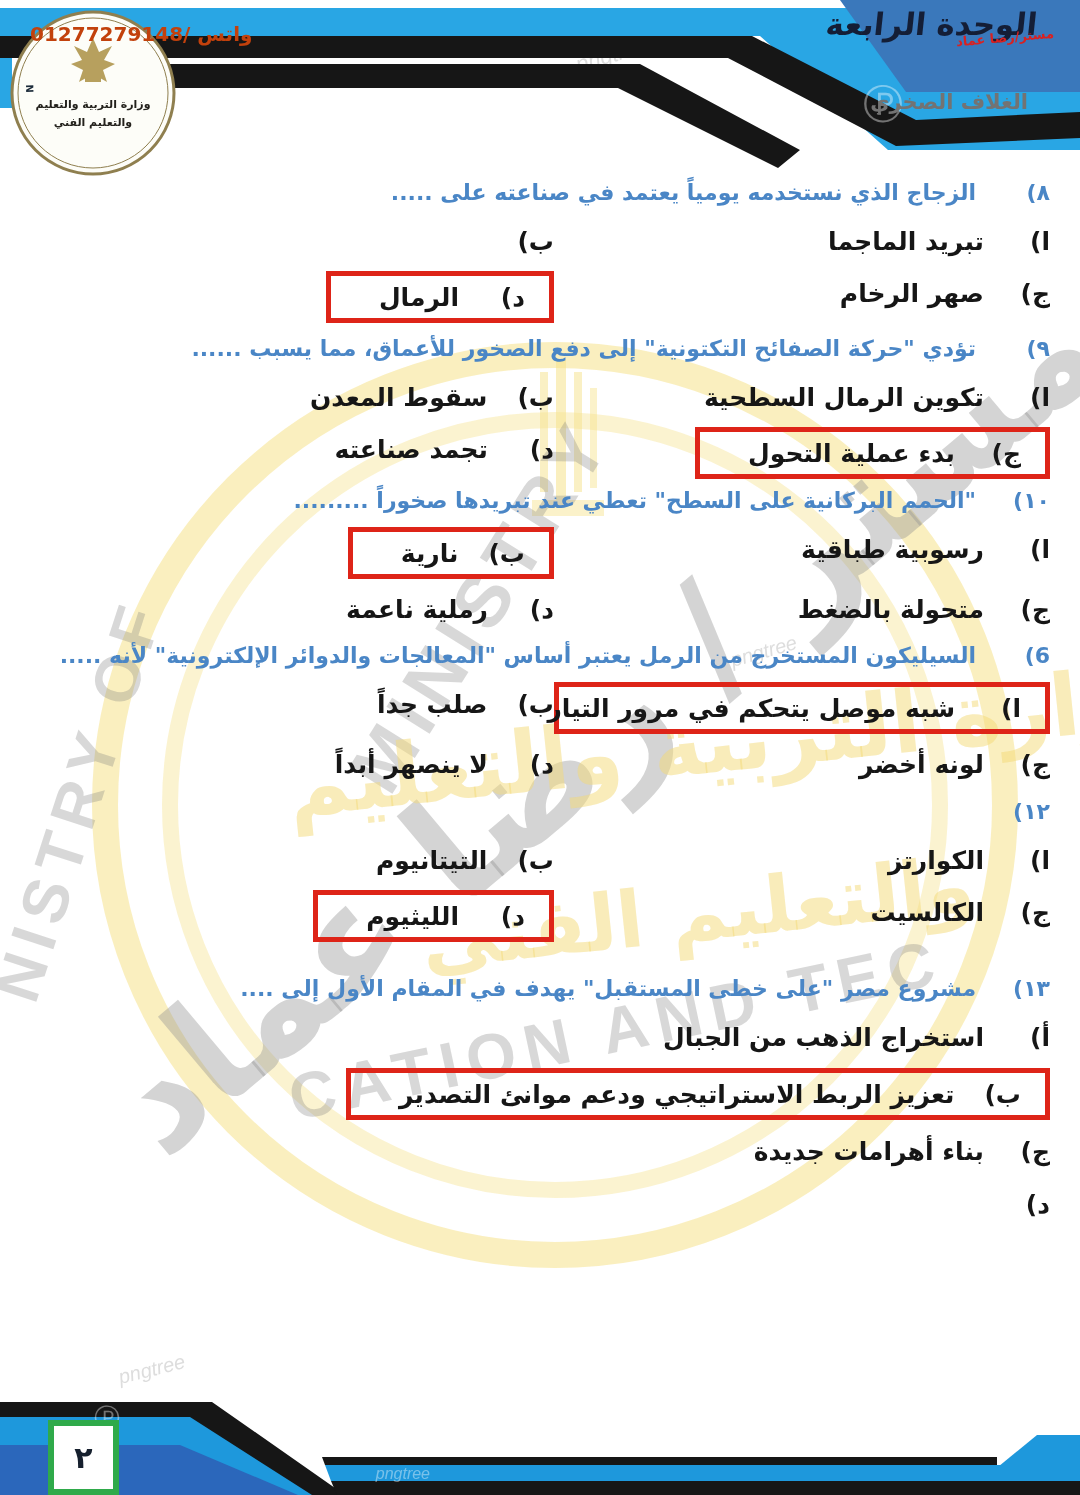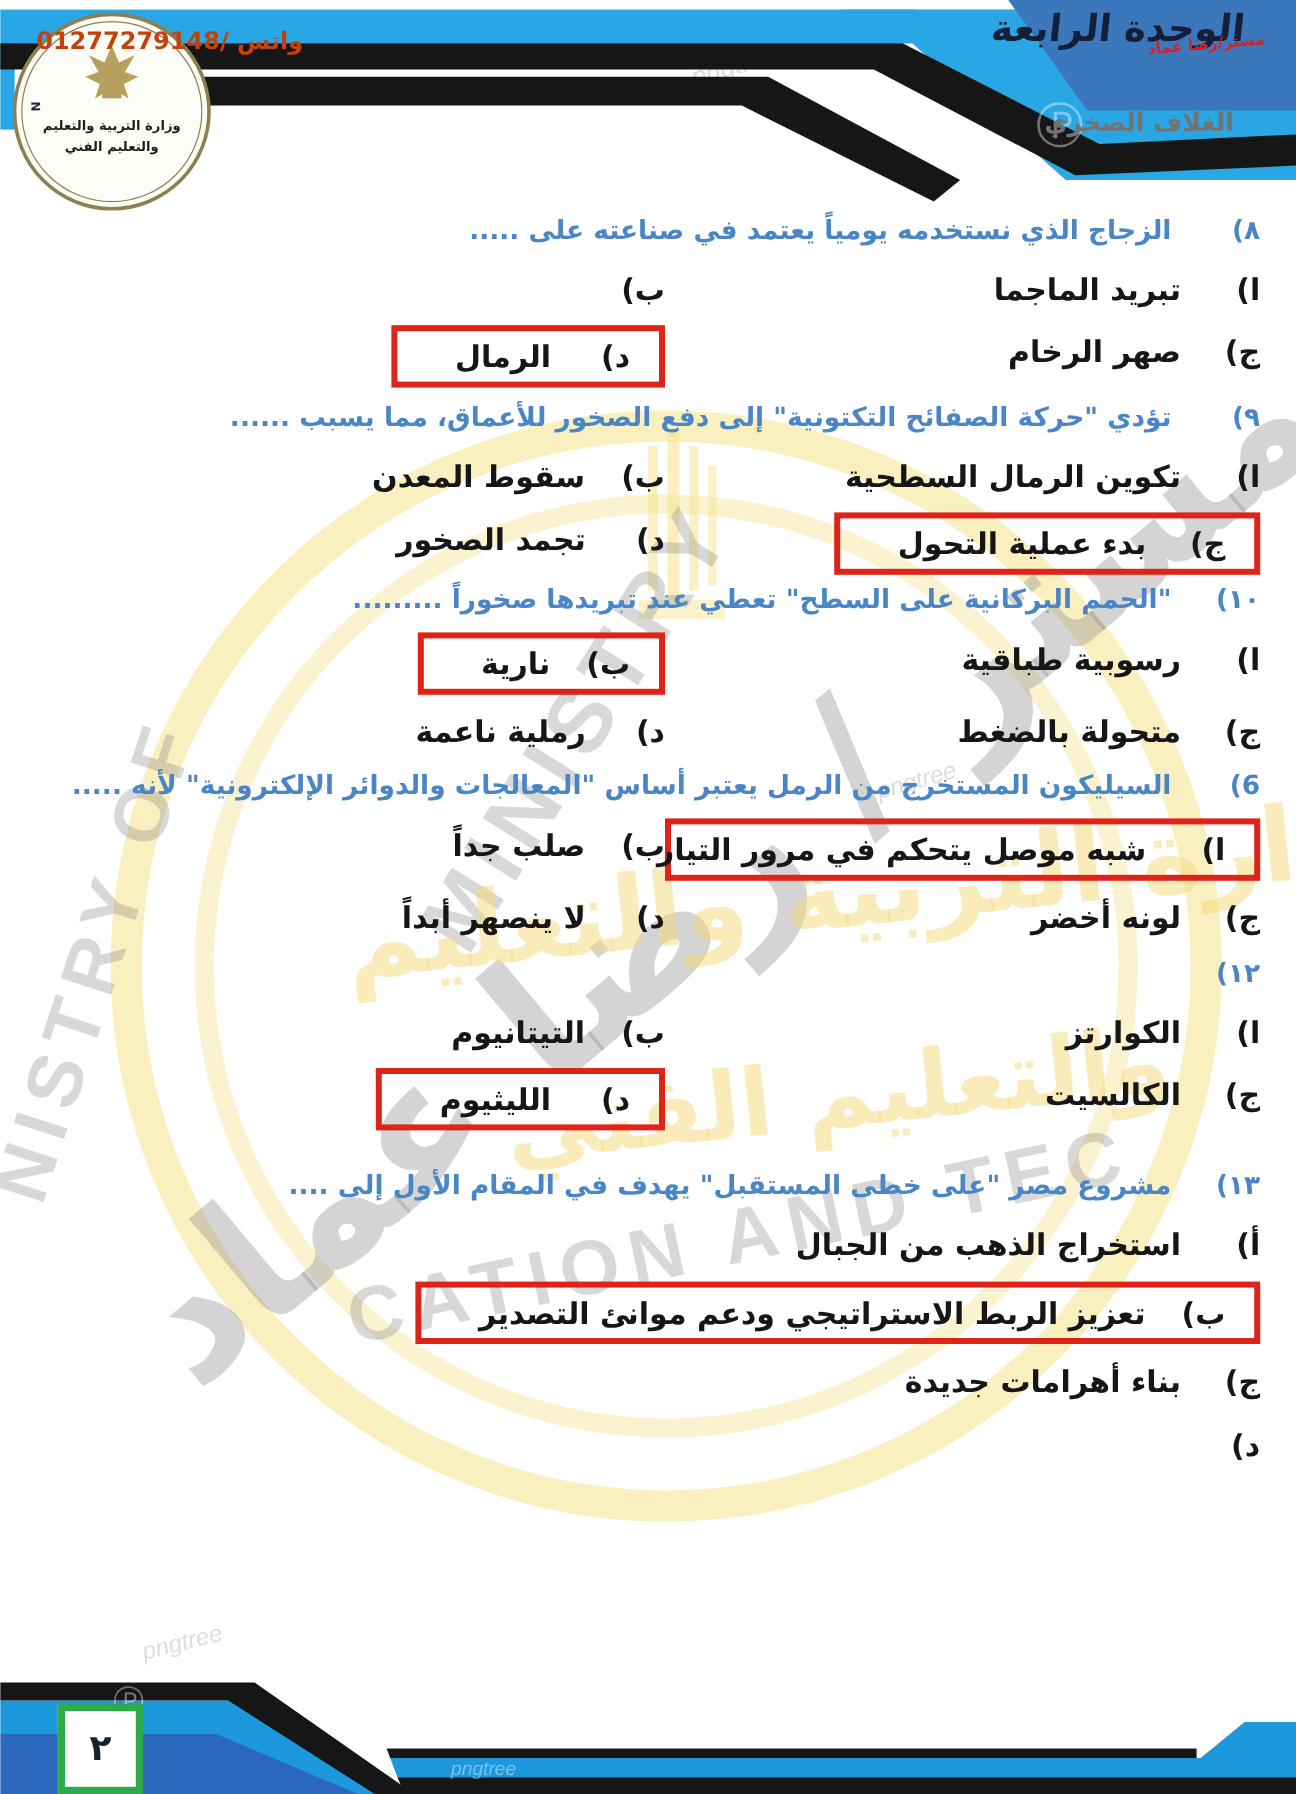--- a/index.html
+++ b/index.html
@@ -194,21 +194,21 @@
         <div class="opt">
             <span class="marker">ب)</span>
             <span>سقوط المعدن</span>
           </div>
         <div class="opt correct">
             <span class="marker">ج)</span>
             <span>بدء عملية التحول</span>
           </div>
         <div class="opt">
             <span class="marker">د)</span>
-            <span>تجمد الصخور</span>
+            <span>تجمد صناعته</span>
           </div>
       </div>
     </div>
 
     <div class="question" style="top:488px;">
       <div class="qhead">
         <span class="qnum">١٠)</span>
         <span class="qtext">"الحمم البركانية على السطح" تعطي عند تبريدها صخوراً .........</span>
       </div>
       <div class="opts">

